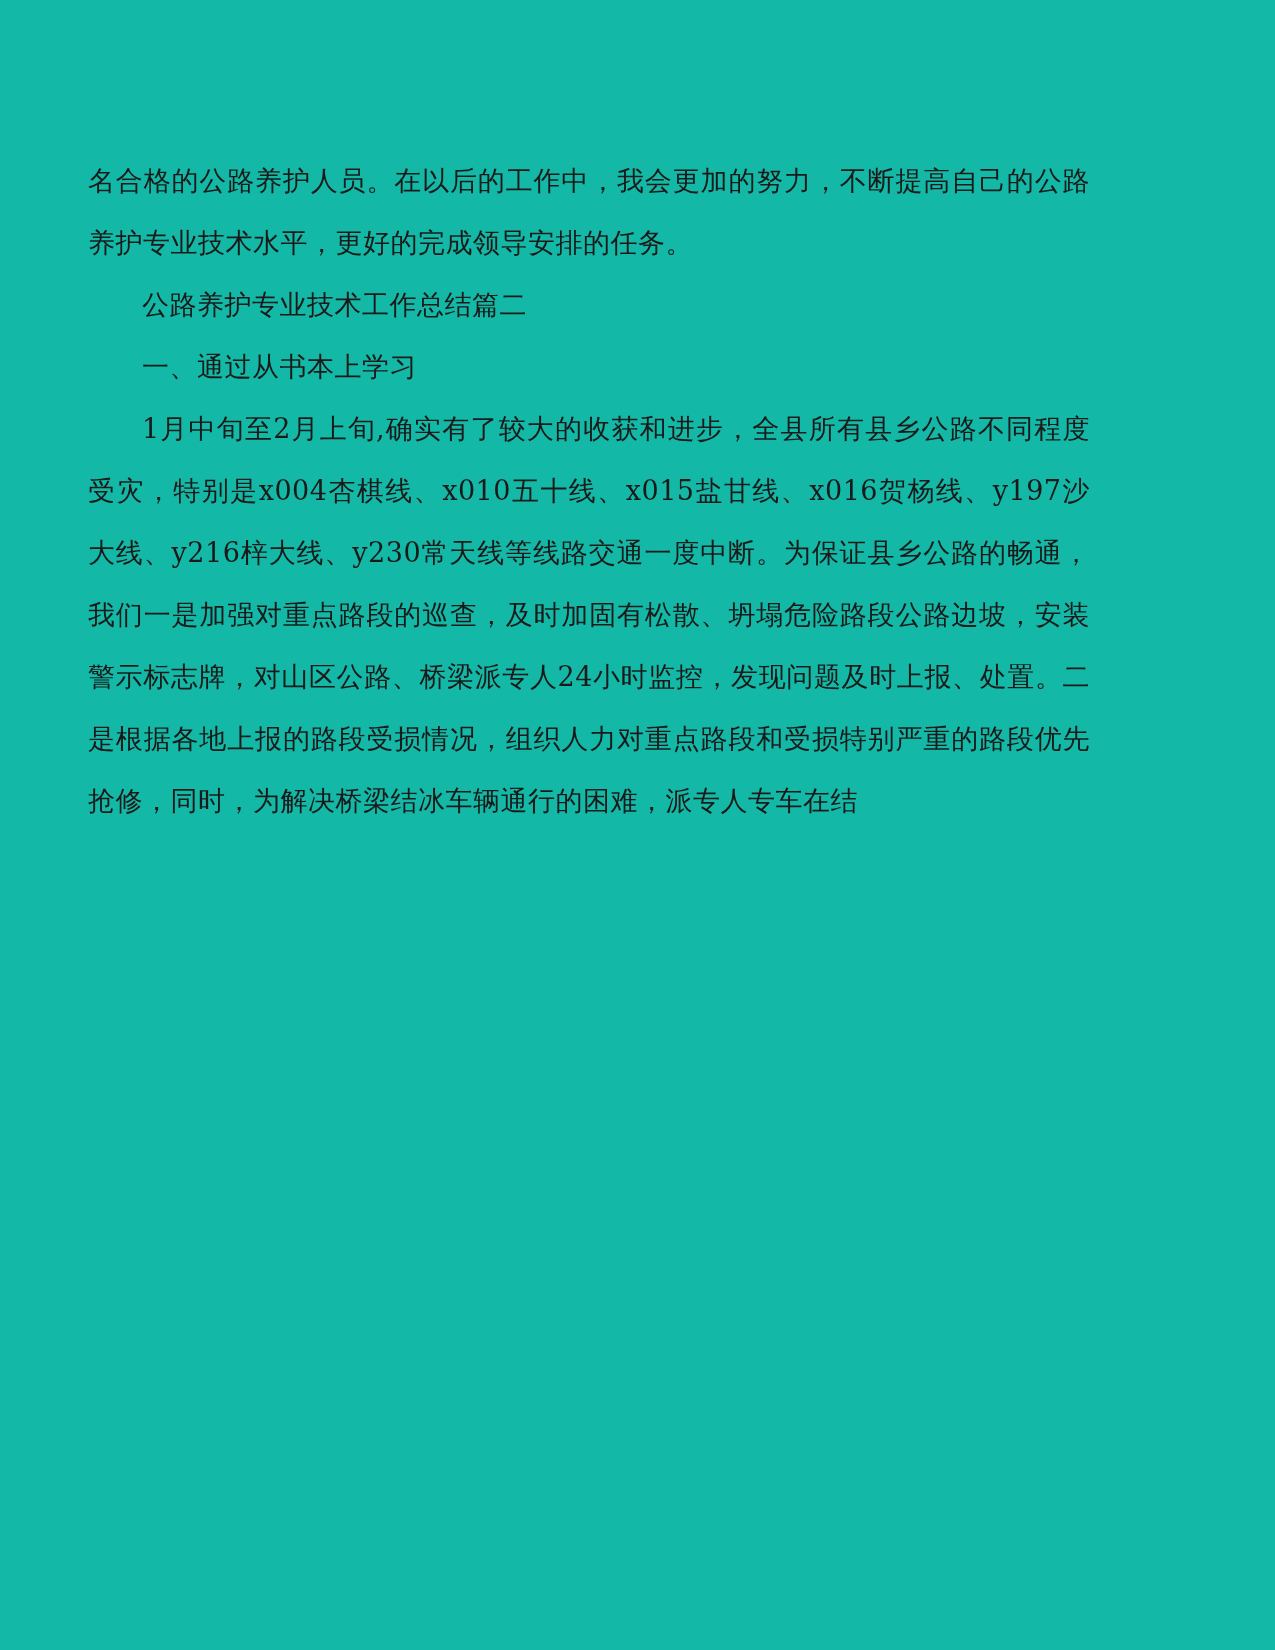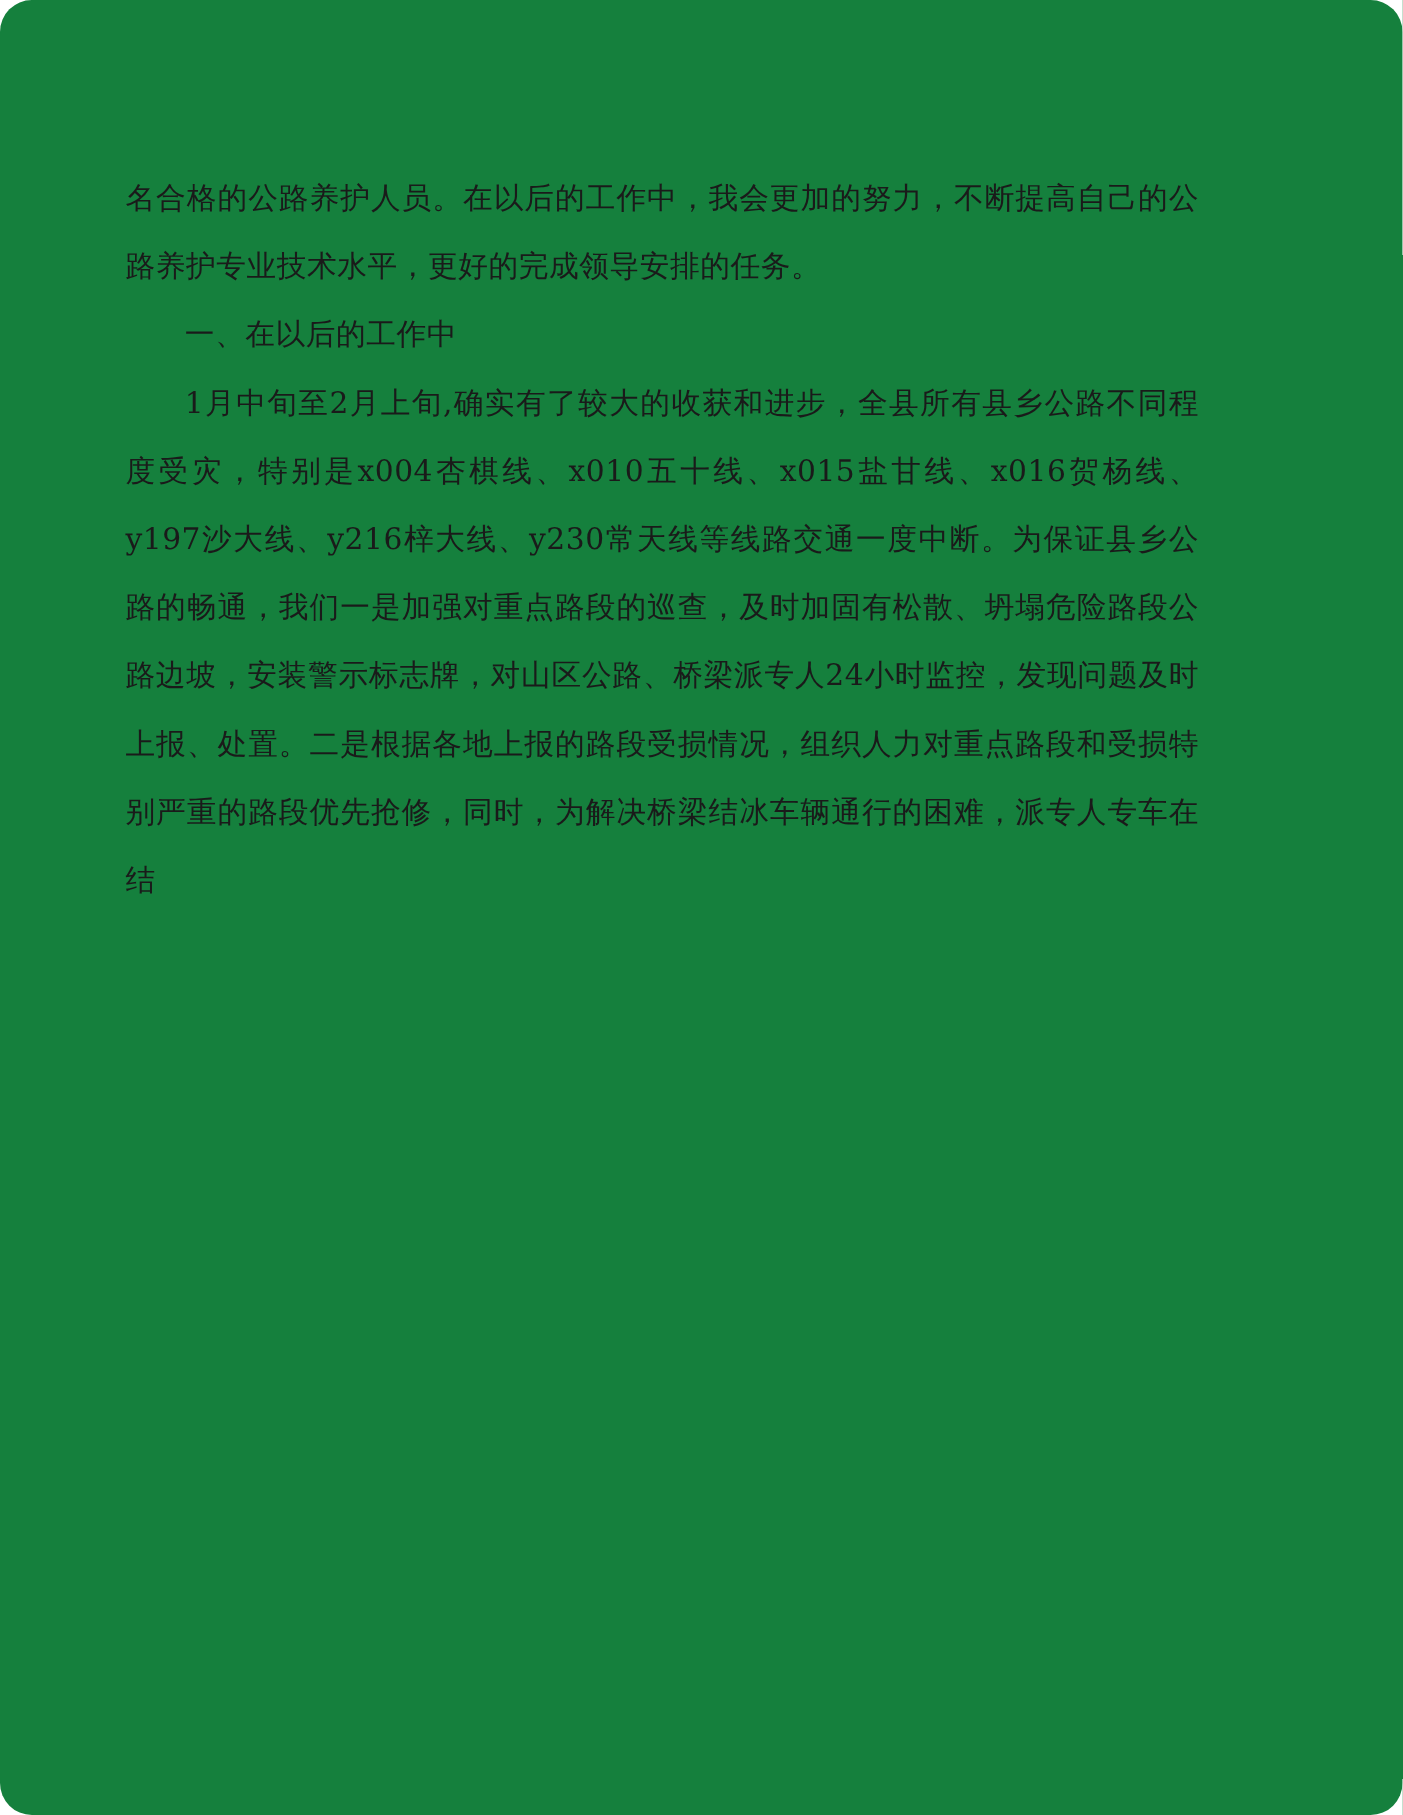--- a/index.html
+++ b/index.html
@@ -4,26 +4,25 @@
 <style>
   html, body {
     margin: 0;
     padding: 0;
     background: #ffffff;
   }
   .page {
     position: relative;
     width: 1275px;
     height: 1650px;
-    background: #15803d;
+    background: #14b8a6;
     margin: 0 auto;
     box-sizing: border-box;
-    padding: 150px 185px 120px 114px;
+    padding: 150px 185px 120px 88px;
     font-family: "DejaVu Serif", "Liberation Serif", serif;
-    border-radius: 29px;
   }
   .doc-body {
     font-size: 27px;
     line-height: 62px;
     color: #1a1a1a;
     text-align: justify;
     text-justify: inter-ideograph;
     letter-spacing: 0.5px;
   }
   p {
@@ -45,20 +44,21 @@
 </style>
 </head>
 <body>
 
 <div class="page">
   <div class="doc-body">
 
     <p class="para-noindent">名合格的公路养护人员。在以后的工作中，我会更加的努力，不断提高自己的公路养护专业技术水平，更好的完成领导安排的任务。</p>
 
 
+    <p class="heading-line">公路养护专业技术工作总结篇二</p>
 
 
-    <p class="sub-heading">一、在以后的工作中</p>
+    <p class="sub-heading">一、通过从书本上学习</p>
 
     <p class="para">1月中旬至2月上旬,确实有了较大的收获和进步，全县所有县乡公路不同程度受灾，特别是x004杏棋线、x010五十线、x015盐甘线、x016贺杨线、y197沙大线、y216梓大线、y230常天线等线路交通一度中断。为保证县乡公路的畅通，我们一是加强对重点路段的巡查，及时加固有松散、坍塌危险路段公路边坡，安装警示标志牌，对山区公路、桥梁派专人24小时监控，发现问题及时上报、处置。二是根据各地上报的路段受损情况，组织人力对重点路段和受损特别严重的路段优先抢修，同时，为解决桥梁结冰车辆通行的困难，派专人专车在结</p>
 
   </div>
 </div>
 
 </body></html>

